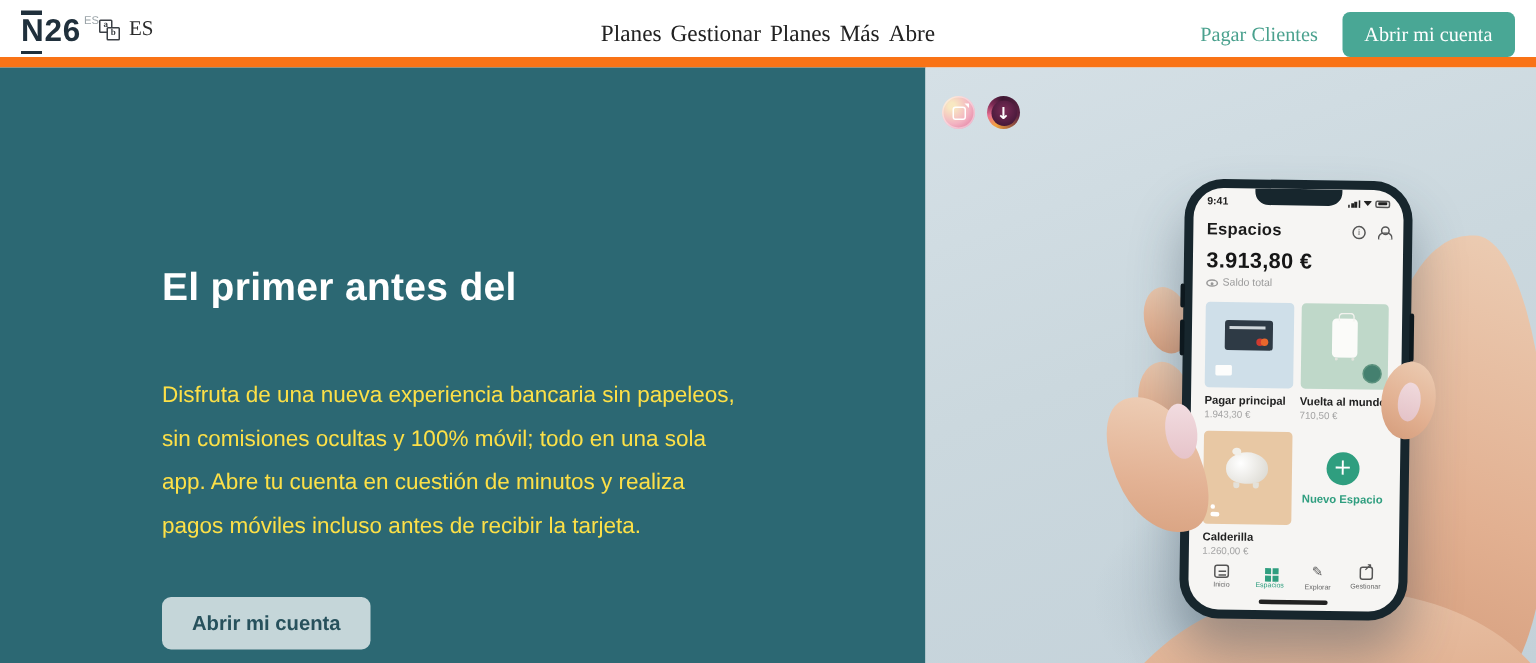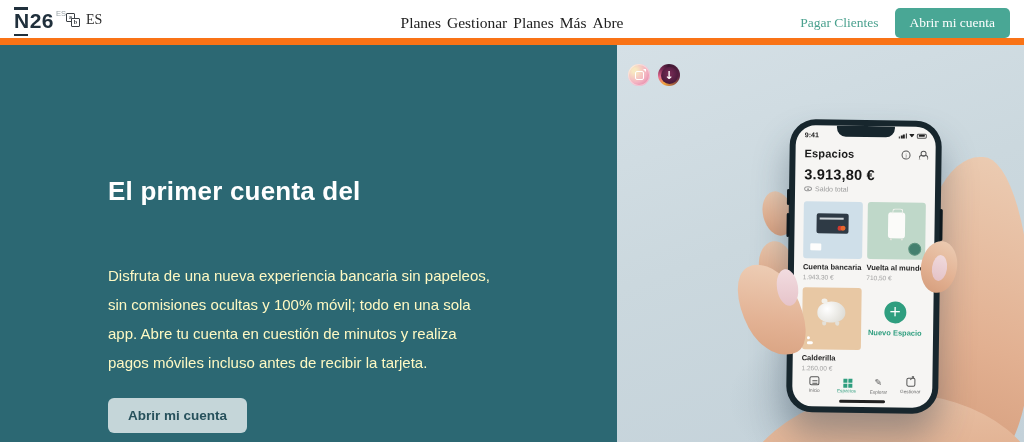--- a/index.html
+++ b/index.html
@@ -34,21 +34,21 @@
   .header-right { position:absolute; right:14px; top:0; height:45px; display:flex; align-items:center; gap:16px; }
   .client-link { font:400 13.5px "Liberation Serif", serif; color:#4aa18e; text-decoration:none; cursor:pointer; }
   .cta-small { background:#49a795; color:#fff; border:none; border-radius:5px; padding:7px 15px;
                font:400 13.5px "Liberation Serif", serif; cursor:pointer; }
 
   
   .hero { display:flex; height:397px; }
   .hero-left { width:617px; height:100%; background:#2c6873; position:relative; }
   .hero-title { position:absolute; left:108px; top:129px; color:#fff;
                 font:600 26px/34px "Liberation Sans", sans-serif; letter-spacing:.2px; }
-  .hero-para { position:absolute; left:108px; top:216px; width:392px; color:#fef9c3;
+  .hero-para { position:absolute; left:108px; top:204px; width:392px; color:#fde047;
                font:400 15px/29px "Liberation Sans", sans-serif; }
   .cta-hero { position:absolute; left:108px; top:353px; background:#c5d6d9; color:#27515c;
               border:none; border-radius:6px; padding:10px 20px;
               font:700 13.5px "Liberation Sans", sans-serif; cursor:pointer; }
 
   
   .hero-photo { position:relative; width:407px; height:100%; overflow:hidden;
                 background:linear-gradient(160deg,#d5e0e6 0%, #cbd8de 45%, #c3d1d9 100%); }
 
   .soft-shadow { position:absolute; left:110px; top:270px; width:300px; height:170px; border-radius:50%;
@@ -219,21 +219,21 @@
   <div class="header-right">
     <a class="client-link">Pagar Clientes</a>
     <button class="cta-small">Abrir mi cuenta</button>
   </div>
 </div>
 
 <div class="hero">
 
   <div class="hero-left">
     <h1 class="hero-title">
-      <span>El primer cuenta del</span><br>
+      <span>El primer antes del</span><br>
     </h1>
     <p class="hero-para">Disfruta de una nueva experiencia bancaria sin papeleos, sin comisiones ocultas y 100% móvil; todo en una sola app. Abre tu cuenta en cuestión de minutos y realiza pagos móviles incluso antes de recibir la tarjeta.</p>
     <button class="cta-hero">Abrir mi cuenta</button>
   </div>
 
   <div class="hero-photo">
     <div class="soft-shadow"></div>
 
     <div class="ov-icon icon-repost">
       <span class="glyph"></span>
@@ -286,21 +286,21 @@
           <div class="space-card card-blue">
             <span class="mini-card"></span>
             <span class="mini-chip"></span>
           </div>
           <div class="space-card card-mint">
             <span class="suitcase"></span>
             <span class="mint-badge"></span>
           </div>
 
           <div class="space-meta">
-            <div class="space-name">Cuenta bancaria</div>
+            <div class="space-name">Pagar principal</div>
             <div class="space-amount">1.943,30 €</div>
           </div>
           <div class="space-meta">
             <div class="space-name">Vuelta al mundo</div>
             <div class="space-amount">710,50 €</div>
           </div>
 
           <div class="space-card card-peach">
             <span class="piggy"></span>
             <span class="shared-icon"></span>

